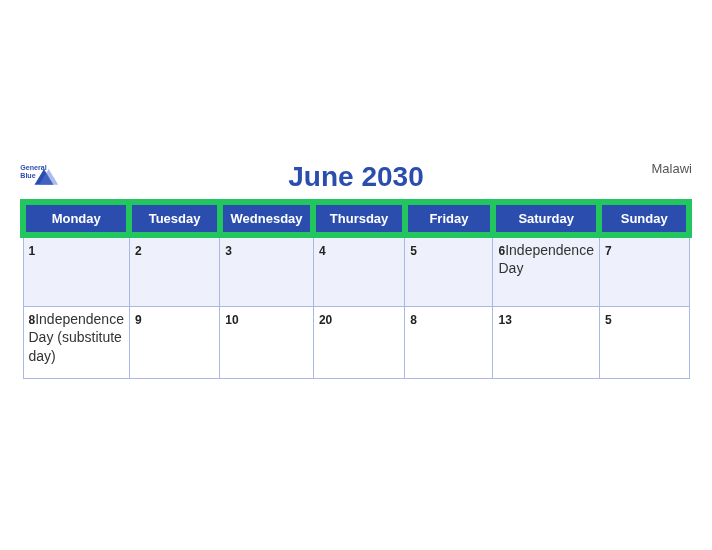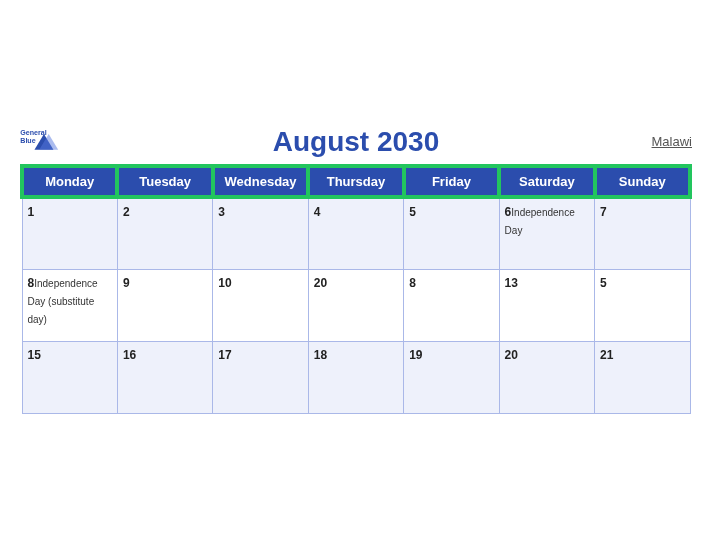--- a/index.html
+++ b/index.html
@@ -38,54 +38,53 @@
       flex-direction: column;
       align-items: center;
     }
     .logo-icon {
       width: 40px;
       height: 30px;
     }
     .country-label {
       position: absolute;
       right: 0;
-      top: 8px;
+      top: 0;
       font-size: 13px;
       color: #555;
-      text-decoration: underline;
     }
     .calendar-table {
       width: 100%;
       border-collapse: collapse;
       border: 1px solid #2b4dad;
     }
     .calendar-table th {
       background-color: #2b4dad;
       color: #fff;
       text-align: center;
       padding: 6px 4px;
       font-size: 13px;
       font-weight: bold;
-      border: 4px solid #22c55e;
+      border: 6px solid #22c55e;
     }
     .calendar-table td {
       border: 1px solid #aab8e8;
       vertical-align: top;
       width: calc(100% / 7);
       height: 72px;
       padding: 3px 5px;
       background: #fff;
     }
     .day-num {
       font-size: 12px;
       color: #222;
       font-weight: bold;
     }
     .holiday-text {
-      font-size: 10px;
+      font-size: 14px;
       color: #333;
       margin-top: 14px;
       line-height: 1.3;
     }
     
     .calendar-table tr:nth-child(odd) td {
       background: #eef1fb;
     }
     .calendar-table tr:nth-child(even) td {
       background: #fff;
@@ -100,21 +99,21 @@
     <div class="logo-area">
       <svg class="logo-icon" viewBox="0 0 50 38" xmlns="http://www.w3.org/2000/svg">
         <text x="0" y="12" font-size="9" font-weight="bold" fill="#2b4dad">General</text>
         <text x="0" y="22" font-size="9" font-weight="bold" fill="#2b4dad">Blue</text>
 
         <polygon points="30,10 42,30 18,30" fill="#2b4dad"></polygon>
         <polygon points="36,10 48,30 24,30" fill="#5577dd" opacity="0.5"></polygon>
       </svg>
     </div>
 
-    <div class="calendar-title">August 2030</div>
+    <div class="calendar-title">June 2030</div>
 
     <div class="country-label">Malawi</div>
   </div>
 
   <table class="calendar-table">
     <thead>
       <tr>
         <th>Monday</th>
         <th>Tuesday</th>
         <th>Wednesday</th>
@@ -136,24 +135,15 @@
         </tr>
         <tr>
           <td><span class="day-num">8</span><span class="holiday-text">Independence Day (substitute day)</span></td>
           <td><span class="day-num">9</span></td>
           <td><span class="day-num">10</span></td>
           <td><span class="day-num">20</span></td>
           <td><span class="day-num">8</span></td>
           <td><span class="day-num">13</span></td>
           <td><span class="day-num">5</span></td>
         </tr>
-        <tr>
-          <td><span class="day-num">15</span></td>
-          <td><span class="day-num">16</span></td>
-          <td><span class="day-num">17</span></td>
-          <td><span class="day-num">18</span></td>
-          <td><span class="day-num">19</span></td>
-          <td><span class="day-num">20</span></td>
-          <td><span class="day-num">21</span></td>
-        </tr>
       </tbody>
   </table>
 </div>
 
 </body></html>

